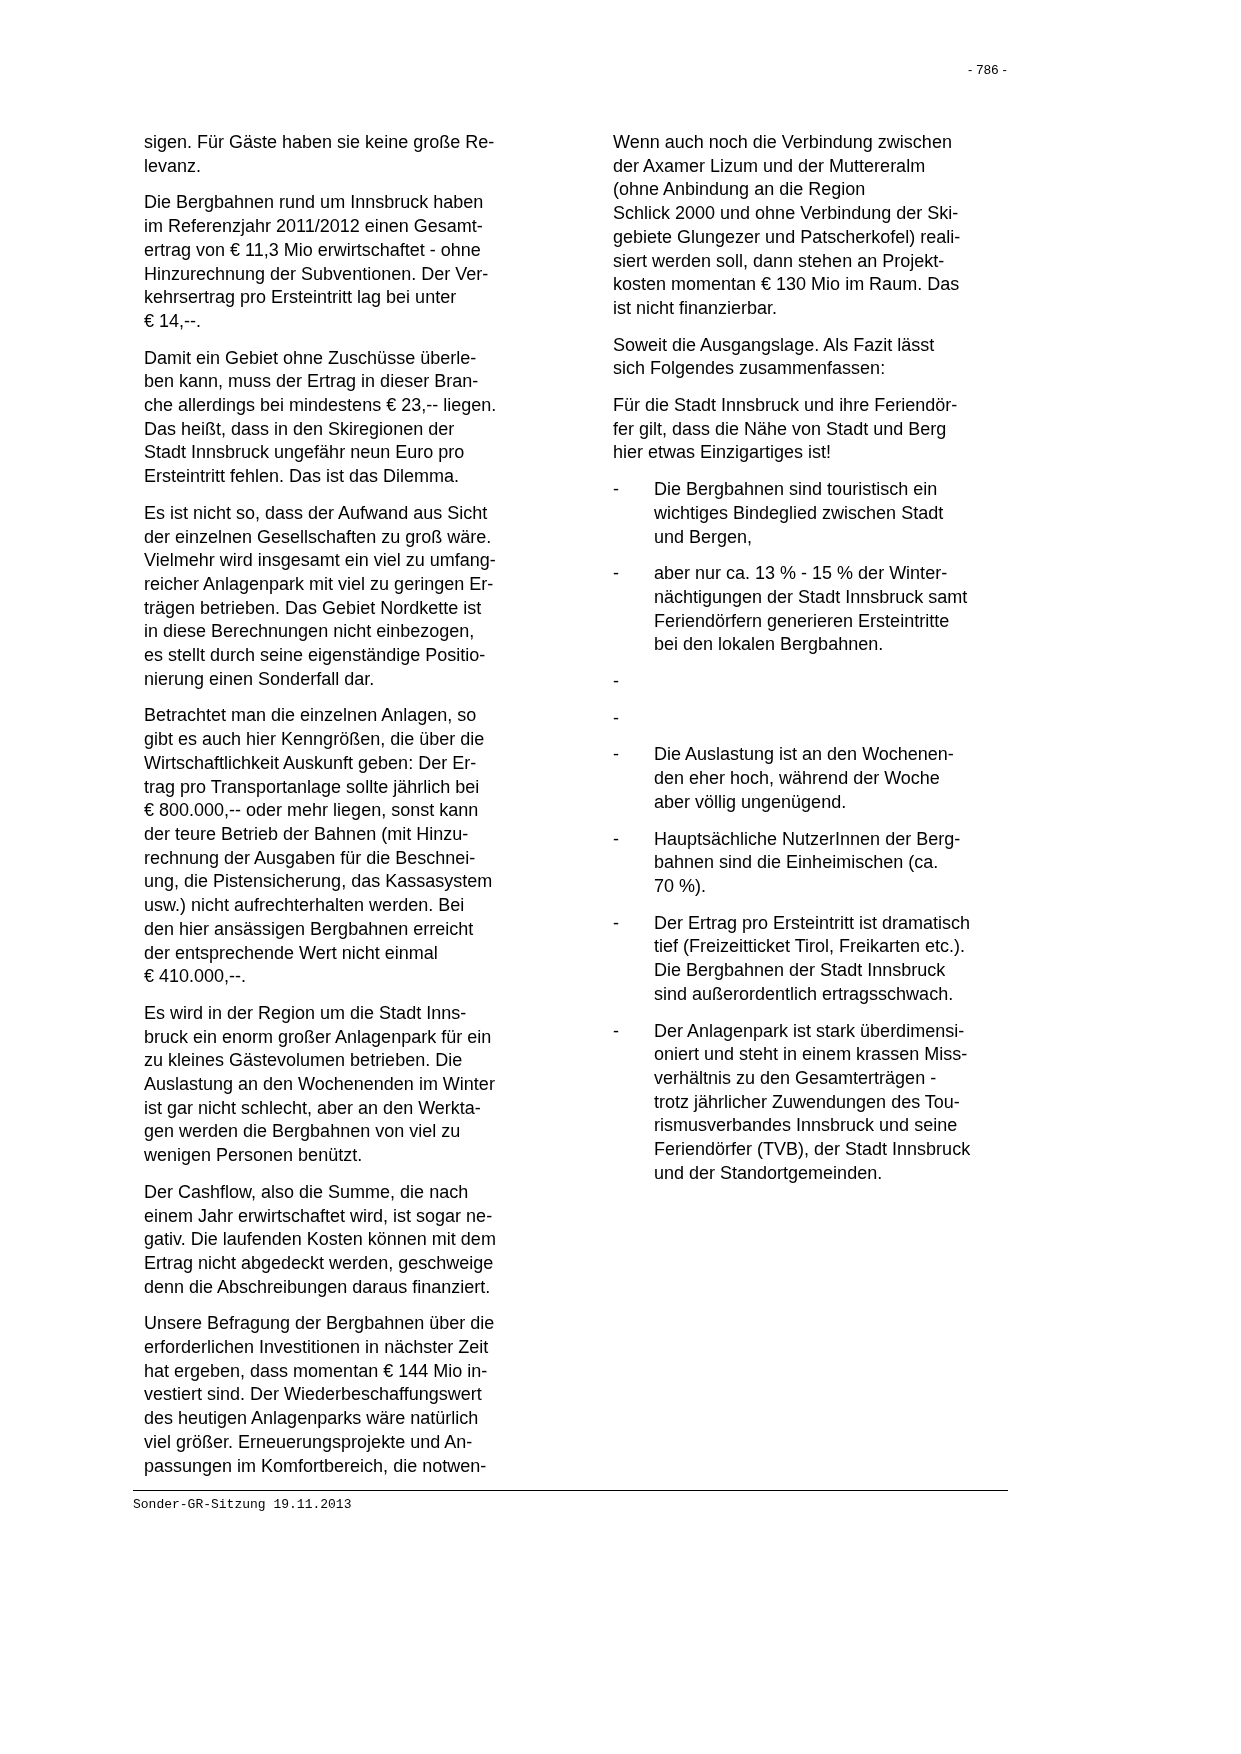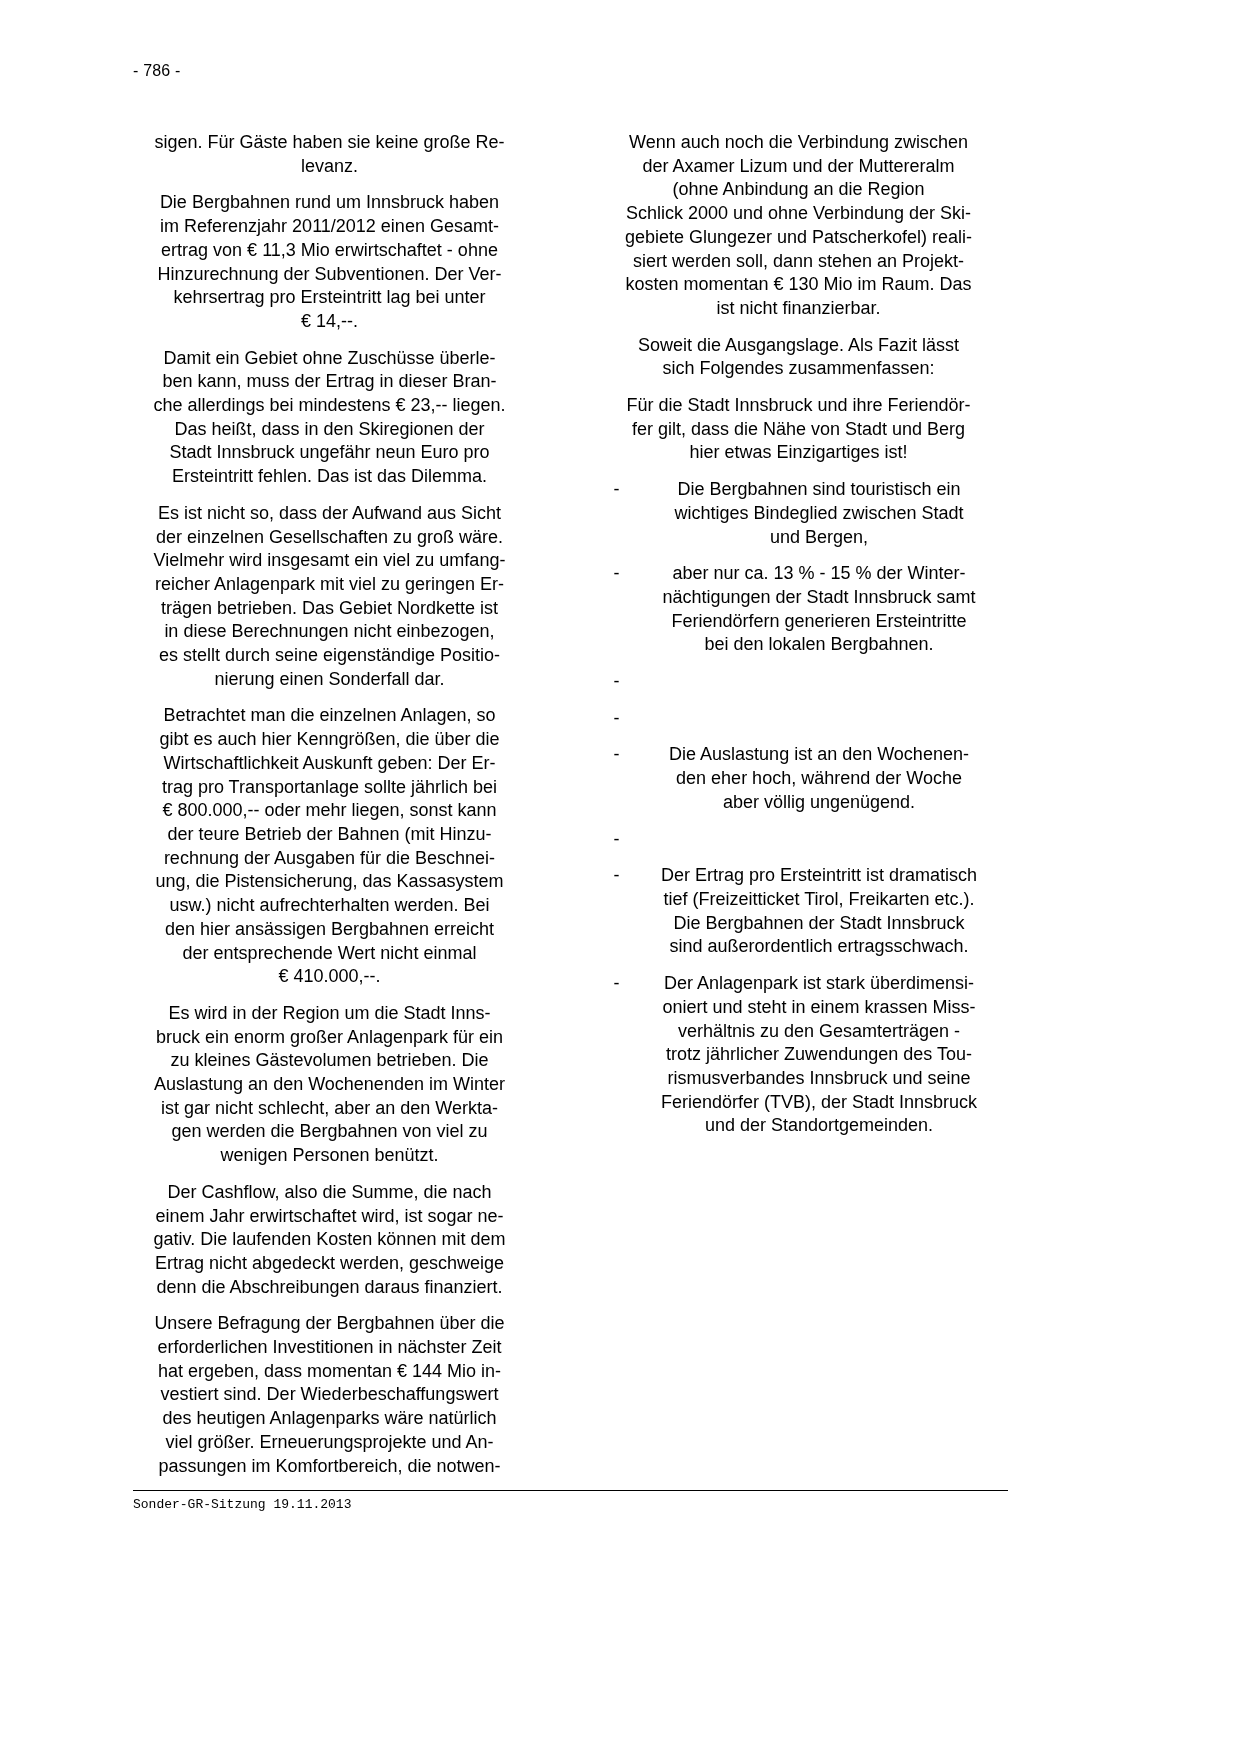--- a/index.html
+++ b/index.html
@@ -10,31 +10,30 @@
     position: relative;
     font-family: "Liberation Sans", sans-serif;
     color: #000000;
     overflow: hidden;
   }
   .page-number {
     position: absolute;
     top: 62px;
     left: 133px;
     width: 874px;
-    text-align: left;
-    font-size: 16px;
+    text-align: right;
+    font-size: 13px;
     letter-spacing: 0.2px;
   }
   .content {
     position: absolute;
     top: 131px;
-    left: 127px;
+    left: 144px;
     width: 874px;
     display: flex;
-    text-align: center;
   }
   .col {
     width: 405px;
     flex: 0 0 405px;
   }
   .col-left { margin-right: 64px; }
   p.para {
     font-size: 18px;
     line-height: 23.7px;
     white-space: pre-line;
@@ -171,20 +170,23 @@
         <span class="bullet-marker">-</span>
       </div>
       <div class="bullet-item">
         <span class="bullet-marker">-</span>
         <span class="bullet-text">Die Auslastung ist an den Wochenen-
 den eher hoch, während der Woche
 aber völlig ungenügend.</span>
       </div>
       <div class="bullet-item">
         <span class="bullet-marker">-</span>
+        <span class="bullet-text">Hauptsächliche NutzerInnen der Berg-
+bahnen sind die Einheimischen (ca.
+70 %).</span>
       </div>
       <div class="bullet-item">
         <span class="bullet-marker">-</span>
         <span class="bullet-text">Der Ertrag pro Ersteintritt ist dramatisch
 tief (Freizeitticket Tirol, Freikarten etc.).
 Die Bergbahnen der Stadt Innsbruck
 sind außerordentlich ertragsschwach.</span>
       </div>
       <div class="bullet-item">
         <span class="bullet-marker">-</span>

